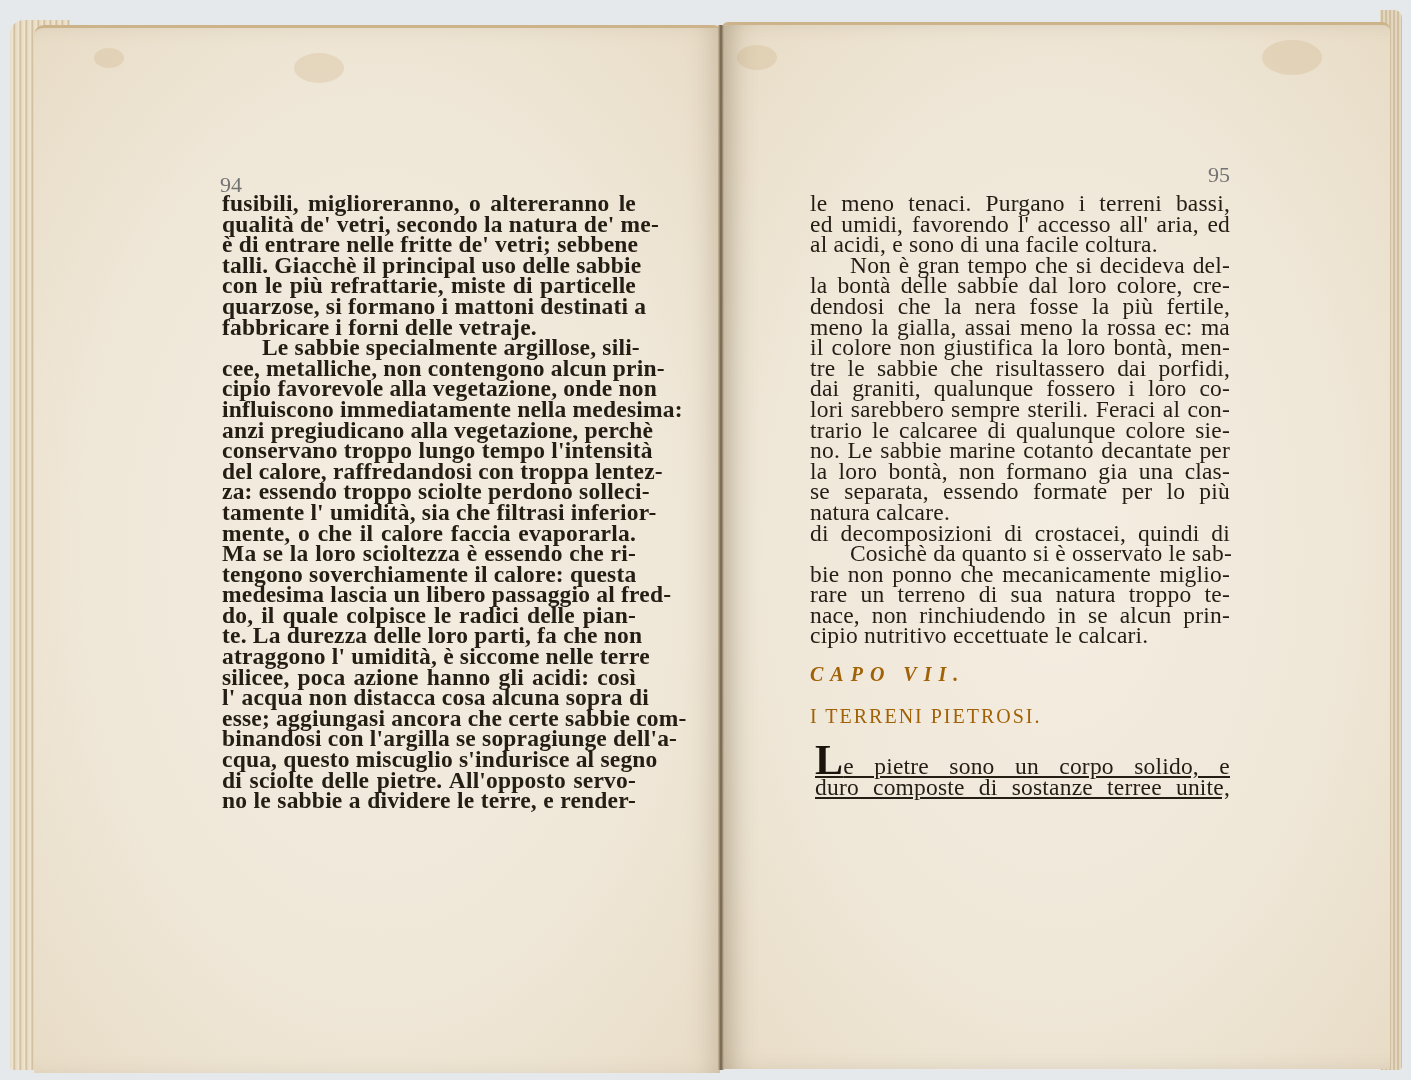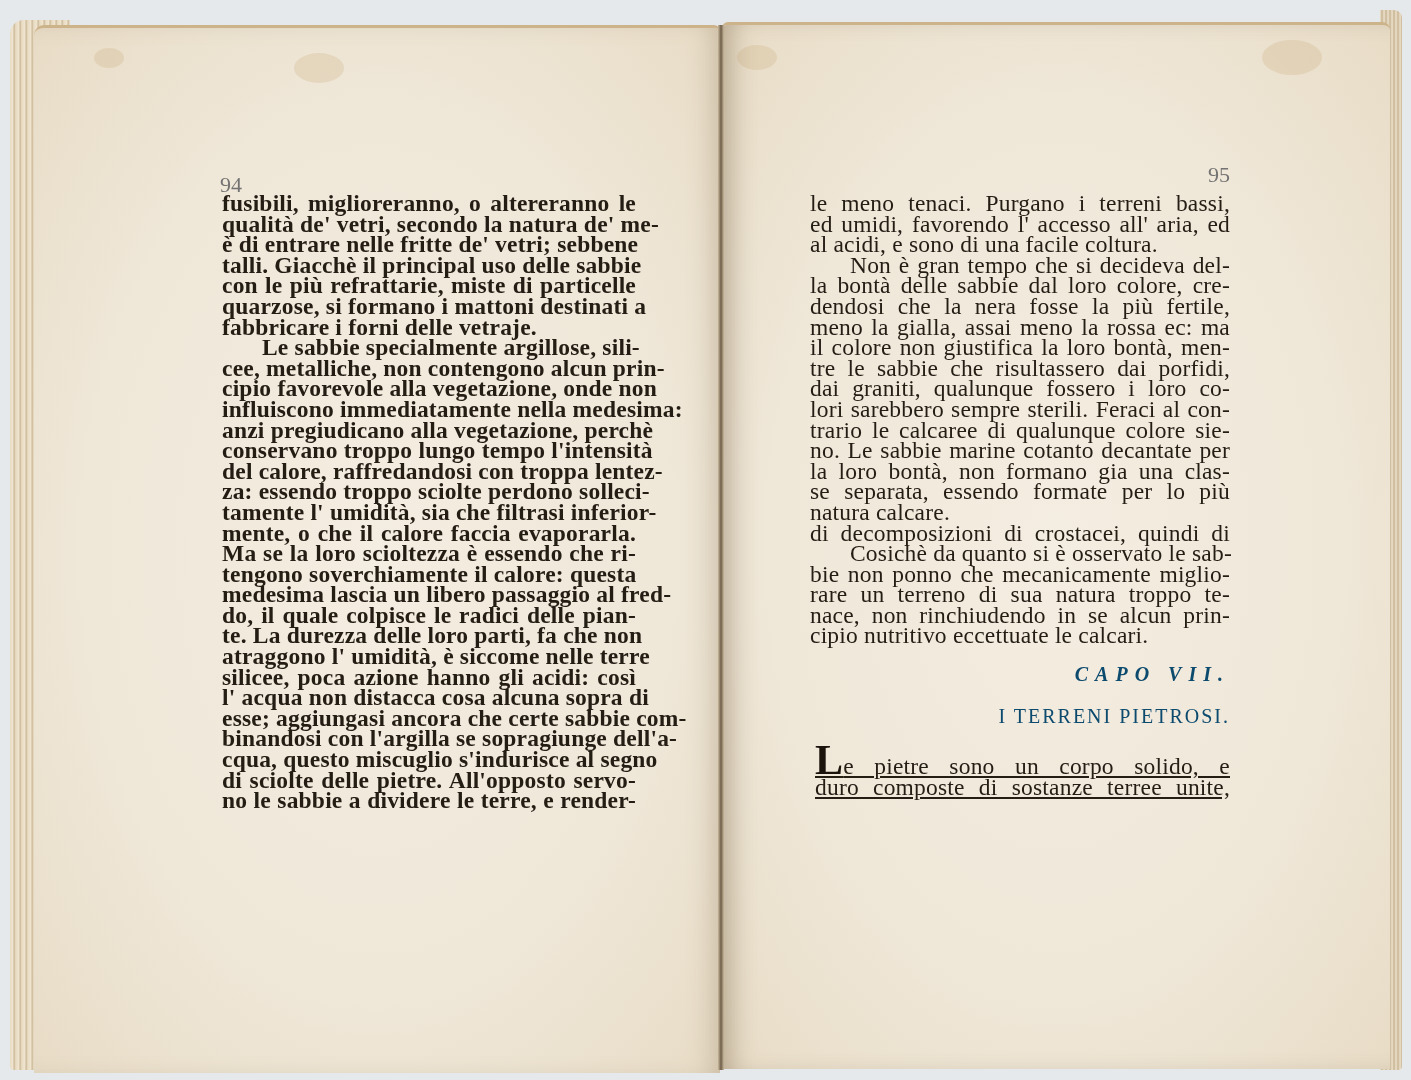--- a/index.html
+++ b/index.html
@@ -59,22 +59,22 @@
     .right-text { left: 810px; top: 193px; width: 420px; }
 
     .page-number {
       position: absolute; font-family: "Liberation Serif", serif;
       font-size: 22px; color: #737373;
     }
     .pn-left { left: 220px; top: 172px; }
     .pn-right { left: 1208px; top: 162px; }
 
     .chapter {
-      position: absolute; left: 810px; width: 420px; text-align: right;
-      font-family: "Liberation Serif", serif; color: #0c4a6e;
+      position: absolute; left: 810px; width: 420px; text-align: left;
+      font-family: "Liberation Serif", serif; color: #a16207;
     }
     .chapter-num { top: 663px; font-style: italic; font-weight: bold; font-size: 20px; letter-spacing: 7px; }
     .chapter-title { top: 705px; font-size: 20px; letter-spacing: 2px; }
 
     .drop-cap-para { position: absolute; left: 815px; top: 750px; width: 415px; text-decoration: underline; }
     .drop-cap {
       font-family: "Liberation Serif", serif; font-size: 42px; font-weight: bold;
       color: #1a140c; vertical-align: baseline; line-height: 20px;
     }
   </style>

